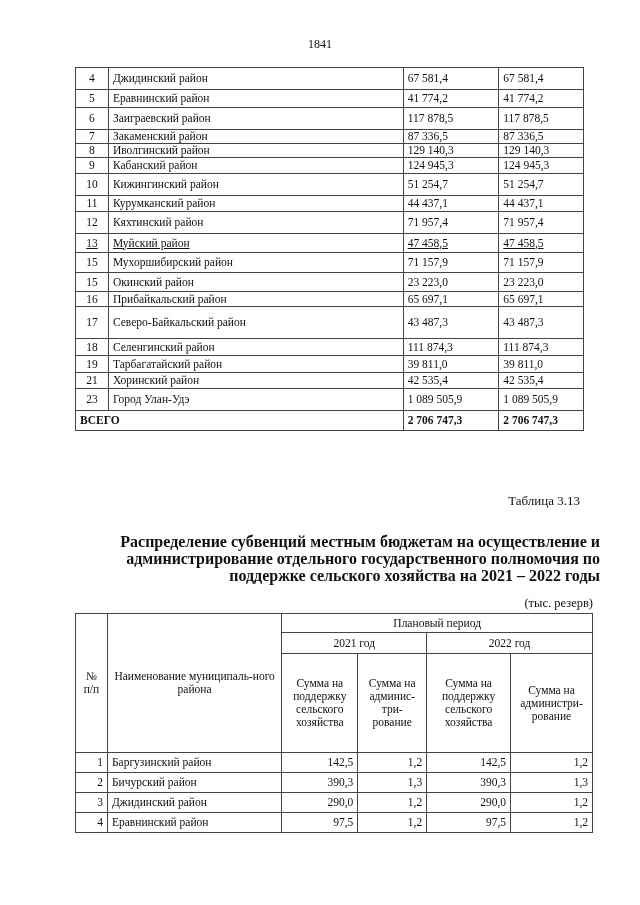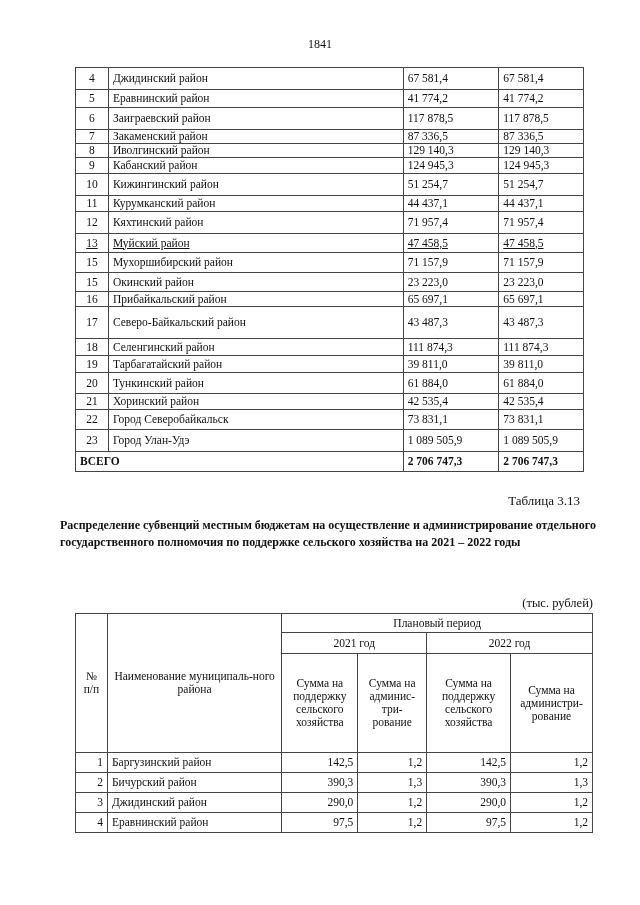--- a/index.html
+++ b/index.html
@@ -6,22 +6,22 @@
   body { width:640px; height:905px; position:relative; overflow:hidden;
          font-family:"Liberation Serif", serif; color:#111; font-size:11.5px; }
   .pagenum { position:absolute; top:37px; left:0; width:640px; text-align:center; font-size:12px; }
   table { border-collapse:collapse; position:absolute; }
   td { border:1px solid #444; padding:0 4px; line-height:13px; }
   #t1 { left:75px; top:67px; width:509px; }
   #t1 td.num { text-align:center; width:24px; }
   #t1 td.v { }
   #t1 td.bold { font-weight:bold; }
   .caption { position:absolute; top:493px; right:60px; font-size:13px; }
-  .title { position:absolute; top:517px; left:60px; width:540px; text-align:left;
-           font-weight:bold; font-size:12px; line-height:17px; }
+  .title { position:absolute; top:533px; left:60px; width:540px; text-align:right;
+           font-weight:bold; font-size:16px; line-height:17px; }
   .units { position:absolute; top:596px; right:47px; font-size:12.5px; }
   #t2 { left:75px; top:613px; width:518px; }
   #t2 td { text-align:center; }
   #t2 td.v { text-align:right; }
   #t2 td.name { text-align:left; }
   #t2 td.num { text-align:right; }
   .hdr td { line-height:13px; }
 </style>
 </head>
 <body>
@@ -125,55 +125,43 @@
         <td>Селенгинский район</td>
         <td class="v">111 874,3</td>
         <td class="v">111 874,3</td>
       </tr>
       <tr style="height: 17px;">
         <td class="num">19</td>
         <td>Тарбагатайский район</td>
         <td class="v">39 811,0</td>
         <td class="v">39 811,0</td>
       </tr>
-      <tr style="height: 21px;">
-        <td class="num">20</td>
-        <td>Тункинский район</td>
-        <td class="v">61 884,0</td>
-        <td class="v">61 884,0</td>
-      </tr>
       <tr style="height: 16px;">
         <td class="num">21</td>
         <td>Хоринский район</td>
         <td class="v">42 535,4</td>
         <td class="v">42 535,4</td>
       </tr>
-      <tr style="height: 20px;">
-        <td class="num">22</td>
-        <td>Город Северобайкальск</td>
-        <td class="v">73 831,1</td>
-        <td class="v">73 831,1</td>
-      </tr>
       <tr style="height: 22px;">
         <td class="num">23</td>
         <td>Город Улан-Удэ</td>
         <td class="v">1 089 505,9</td>
         <td class="v">1 089 505,9</td>
       </tr>
       <tr style="height: 20px;">
         <td class="bold" colspan="2">ВСЕГО</td>
         <td class="v bold">2 706 747,3</td>
         <td class="v bold">2 706 747,3</td>
       </tr>
     </tbody>
 </table>
 
 <div class="caption">Таблица 3.13</div>
 <div class="title">Распределение субвенций местным бюджетам на осуществление и администрирование отдельного государственного полномочия по поддержке сельского хозяйства на 2021 – 2022 годы</div>
-<div class="units">(тыс. рублей)</div>
+<div class="units">(тыс. резерв)</div>
 
 <table id="t2">
   <colgroup>
       <col style="width:32px">
       <col style="width:175px">
       <col style="width:76px">
       <col style="width:69px">
       <col style="width:84px">
       <col style="width:82px">
     </colgroup>

